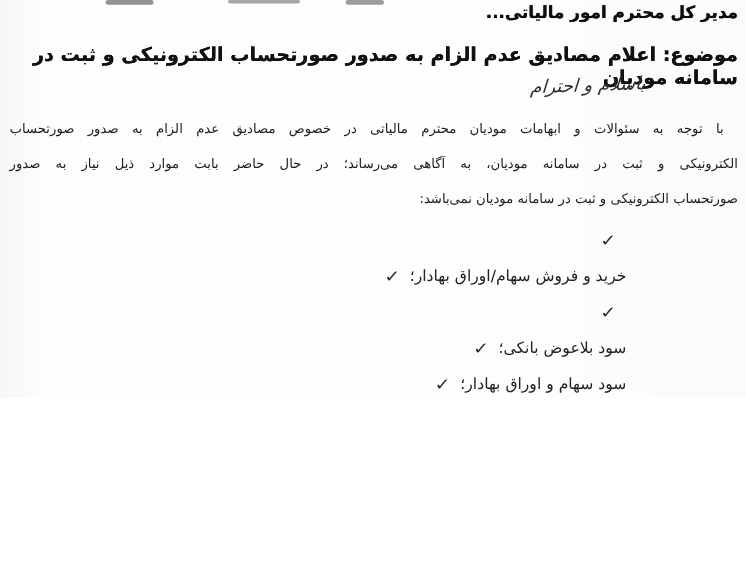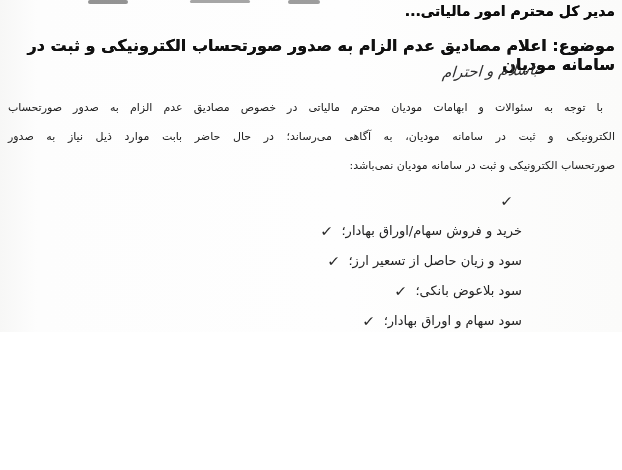--- a/index.html
+++ b/index.html
@@ -91,21 +91,20 @@
   <ul class="checklist">
     <li class="check-item">
       <span class="mark">✓</span>
     </li>
     <li class="check-item">
       <span class="mark">✓</span>
       <span class="txt">خرید و فروش سهام/اوراق بهادار؛</span>
     </li>
     <li class="check-item">
       <span class="mark">✓</span>
-      <span class="txt">سود و زیان حاصل از تسعیر ارز؛</span>
     </li>
     <li class="check-item">
       <span class="mark">✓</span>
       <span class="txt">سود بلاعوض بانکی؛</span>
     </li>
     <li class="check-item">
       <span class="mark">✓</span>
       <span class="txt">سود سهام و اوراق بهادار؛</span>
     </li>
     <li class="check-item">

